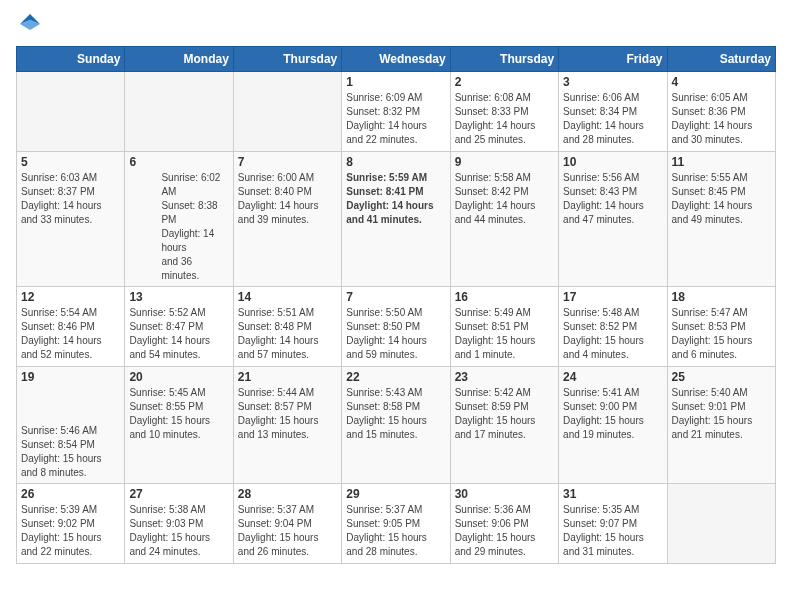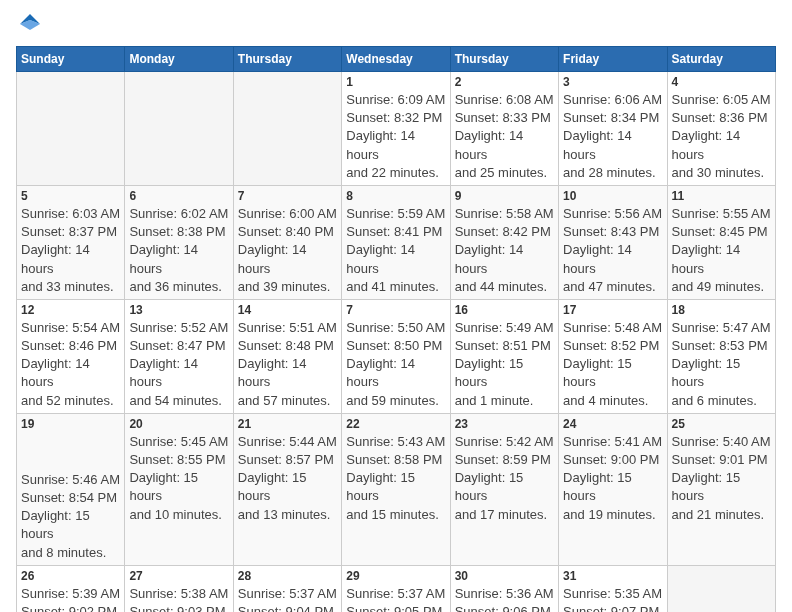--- a/index.html
+++ b/index.html
@@ -62,21 +62,21 @@
       width: 100%;
       border-collapse: collapse;
       table-layout: fixed;
     }
     .calendar th {
       background: #2b6cb0;
       color: #fff;
       font-size: 12px;
       font-weight: bold;
       padding: 5px 4px;
-      text-align: left;
+      text-align: right;
       border: 1px solid #1a5a99;
     }
     .calendar td {
       border: 1px solid #ccc;
       vertical-align: top;
       padding: 3px 4px;
       font-size: 9.5px;
       color: #333;
       background: #fff;
       height: 80px;
@@ -91,21 +91,21 @@
       background: #f0f0f0;
     }
     .day-num {
       font-size: 12px;
       font-weight: bold;
       color: #333;
       display: block;
       margin-bottom: 2px;
     }
     .day-info {
-      font-size: 13px;
+      font-size: 10px;
       color: #444;
       line-height: 1.4;
     }
   </style>
 </head>
 <body>
 
 <div class="page">
   <div class="header">
     <div class="logo">
@@ -173,35 +173,35 @@
         <tr>
           <td>
             <span class="day-num">5</span>
             <div class="day-info" style="white-space: pre-line;">Sunrise: 6:03 AM
 Sunset: 8:37 PM
 Daylight: 14 hours
 and 33 minutes.</div>
           </td>
           <td>
             <span class="day-num">6</span>
-            <div class="day-info" style="white-space: pre-line;">Sunrise: 6:02 AM
+            <div class="day-info" style="white-space: pre-line; margin-left: 32px;">Sunrise: 6:02 AM
 Sunset: 8:38 PM
 Daylight: 14 hours
 and 36 minutes.</div>
           </td>
           <td>
             <span class="day-num">7</span>
             <div class="day-info" style="white-space: pre-line;">Sunrise: 6:00 AM
 Sunset: 8:40 PM
 Daylight: 14 hours
 and 39 minutes.</div>
           </td>
           <td>
             <span class="day-num">8</span>
-            <div class="day-info" style="white-space: pre-line;">Sunrise: 5:59 AM
+            <div class="day-info" style="white-space: pre-line; font-weight: bold;">Sunrise: 5:59 AM
 Sunset: 8:41 PM
 Daylight: 14 hours
 and 41 minutes.</div>
           </td>
           <td>
             <span class="day-num">9</span>
             <div class="day-info" style="white-space: pre-line;">Sunrise: 5:58 AM
 Sunset: 8:42 PM
 Daylight: 14 hours
 and 44 minutes.</div>

